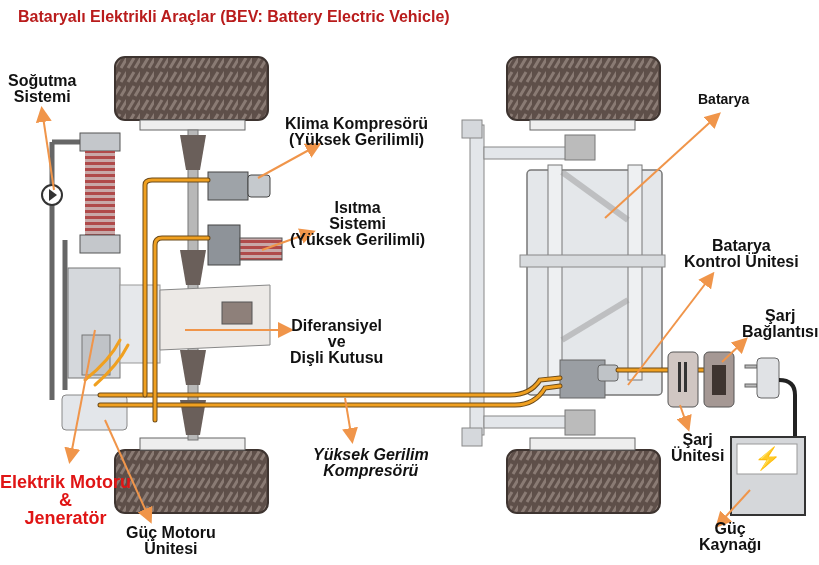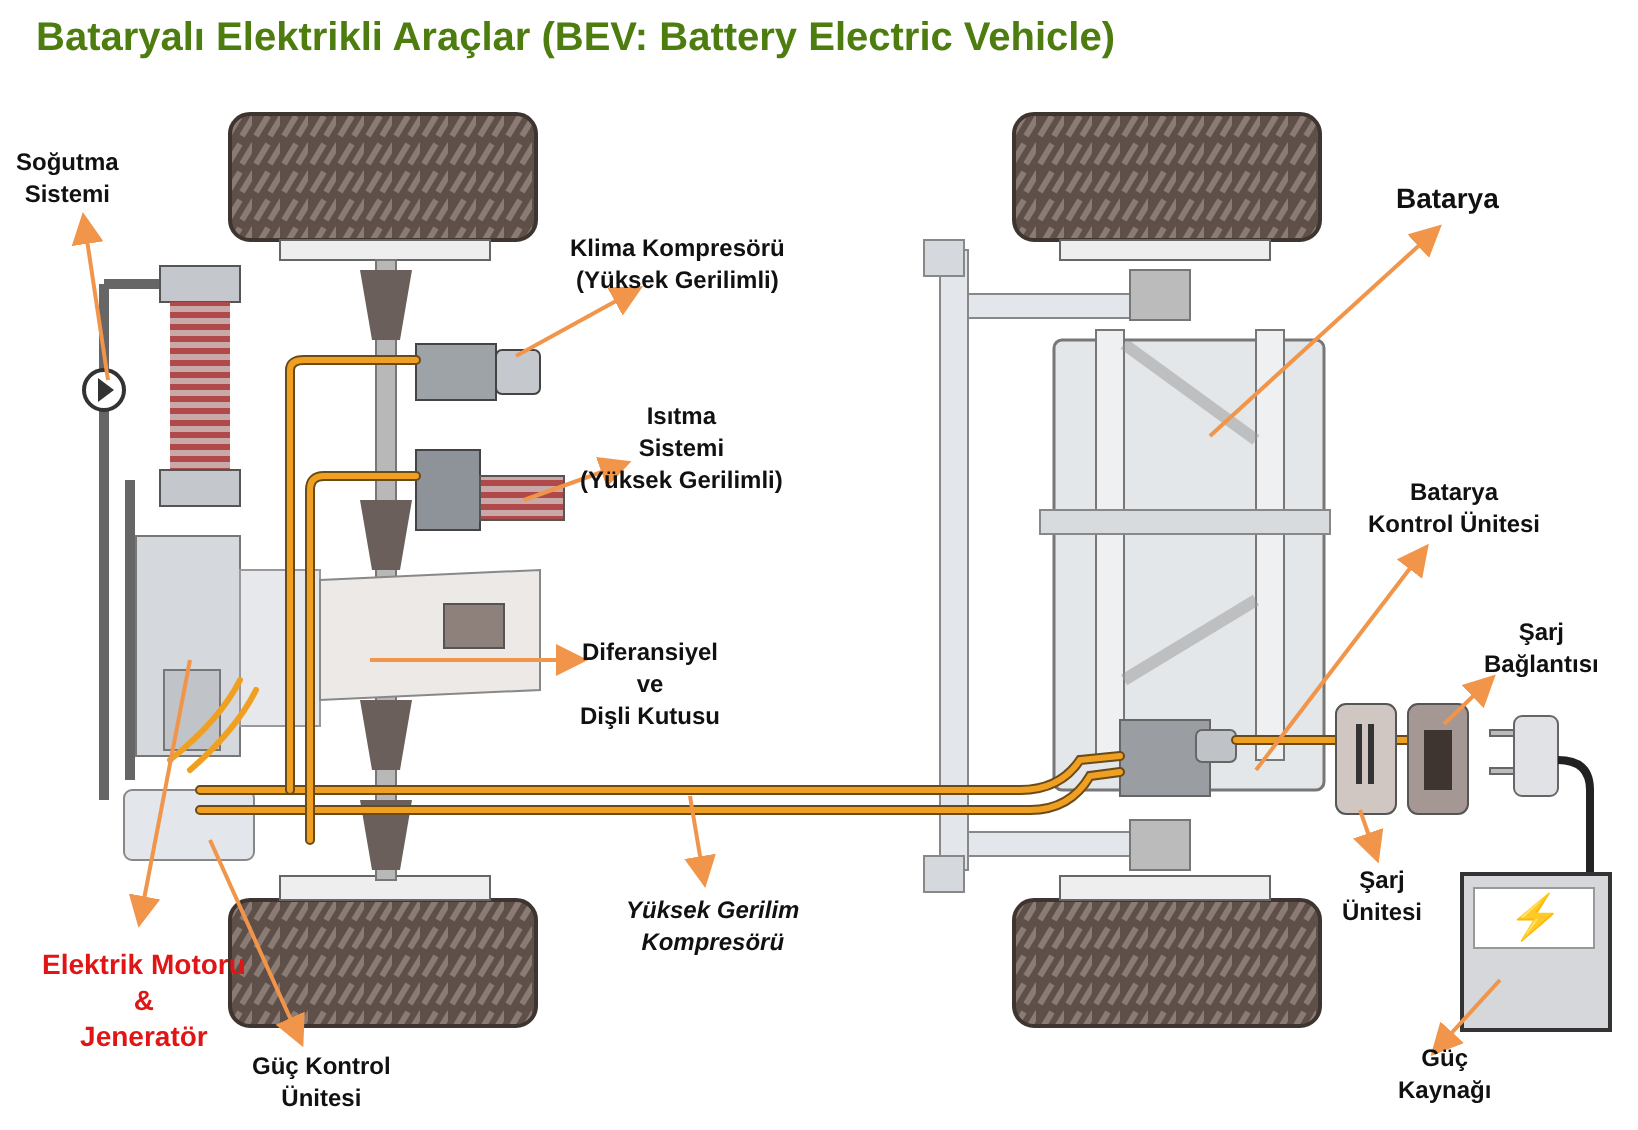--- a/index.html
+++ b/index.html
@@ -1,21 +1,21 @@
 <!DOCTYPE html>
 <html><head>
 <meta charset="utf-8">
 <style>
   html, body { margin:0; padding:0; background:#ffffff; }
   body { width:819px; height:565px; position:relative; overflow:hidden; font-family:"Liberation Sans", sans-serif; }
-  .title { position:absolute; left:18px; top:8px; font-size:20px; font-weight:bold; color:#4d7c0f; white-space:nowrap; }
+  .title { position:absolute; left:18px; top:8px; font-size:16px; font-weight:bold; color:#b91c1c; white-space:nowrap; }
   svg.diagram { position:absolute; left:0; top:0; }
-  .lbl { position:absolute; font-weight:bold; font-size:12px; color:#111; text-align:center; line-height:16px; white-space:nowrap; }
+  .lbl { position:absolute; font-weight:bold; font-size:16px; color:#111; text-align:center; line-height:16px; white-space:nowrap; }
   .lbl span { display:block; }
-  .lbl.red { color:#e01515; font-size:14px; line-height:18px;padding-left:21px; }
+  .lbl.red { color:#e01515; font-size:18px; line-height:18px; }
   .lbl.big { font-size:14px; }
 </style>
 </head>
 <body>
 
 <div class="title">Bataryalı Elektrikli Araçlar (BEV: Battery Electric Vehicle)</div>
 
 <svg class="diagram" width="819" height="565" viewBox="0 0 819 565" xmlns="http://www.w3.org/2000/svg">
   <defs>
     <pattern id="tread" width="14" height="14" patternUnits="userSpaceOnUse">
@@ -186,21 +186,21 @@
 <div class="lbl" style="left:313px;top:447px;font-style:italic;">
   <span>Yüksek Gerilim</span>
   <span>Kompresörü</span>
 </div>
 <div class="lbl red" style="left:0px;top:473px;">
   <span>Elektrik Motoru</span>
   <span>&amp;</span>
   <span>Jeneratör</span>
 </div>
 <div class="lbl" style="left:126px;top:525px;">
-  <span>Güç Kontrol</span>
+  <span>Güç Motoru</span>
   <span>Ünitesi</span>
 </div>
 <div class="lbl big" style="left:698px;top:91px;">
   <span>Batarya</span>
 </div>
 <div class="lbl" style="left:684px;top:238px;">
   <span>Batarya</span>
   <span>Kontrol Ünitesi</span>
 </div>
 <div class="lbl" style="left:742px;top:308px;">

